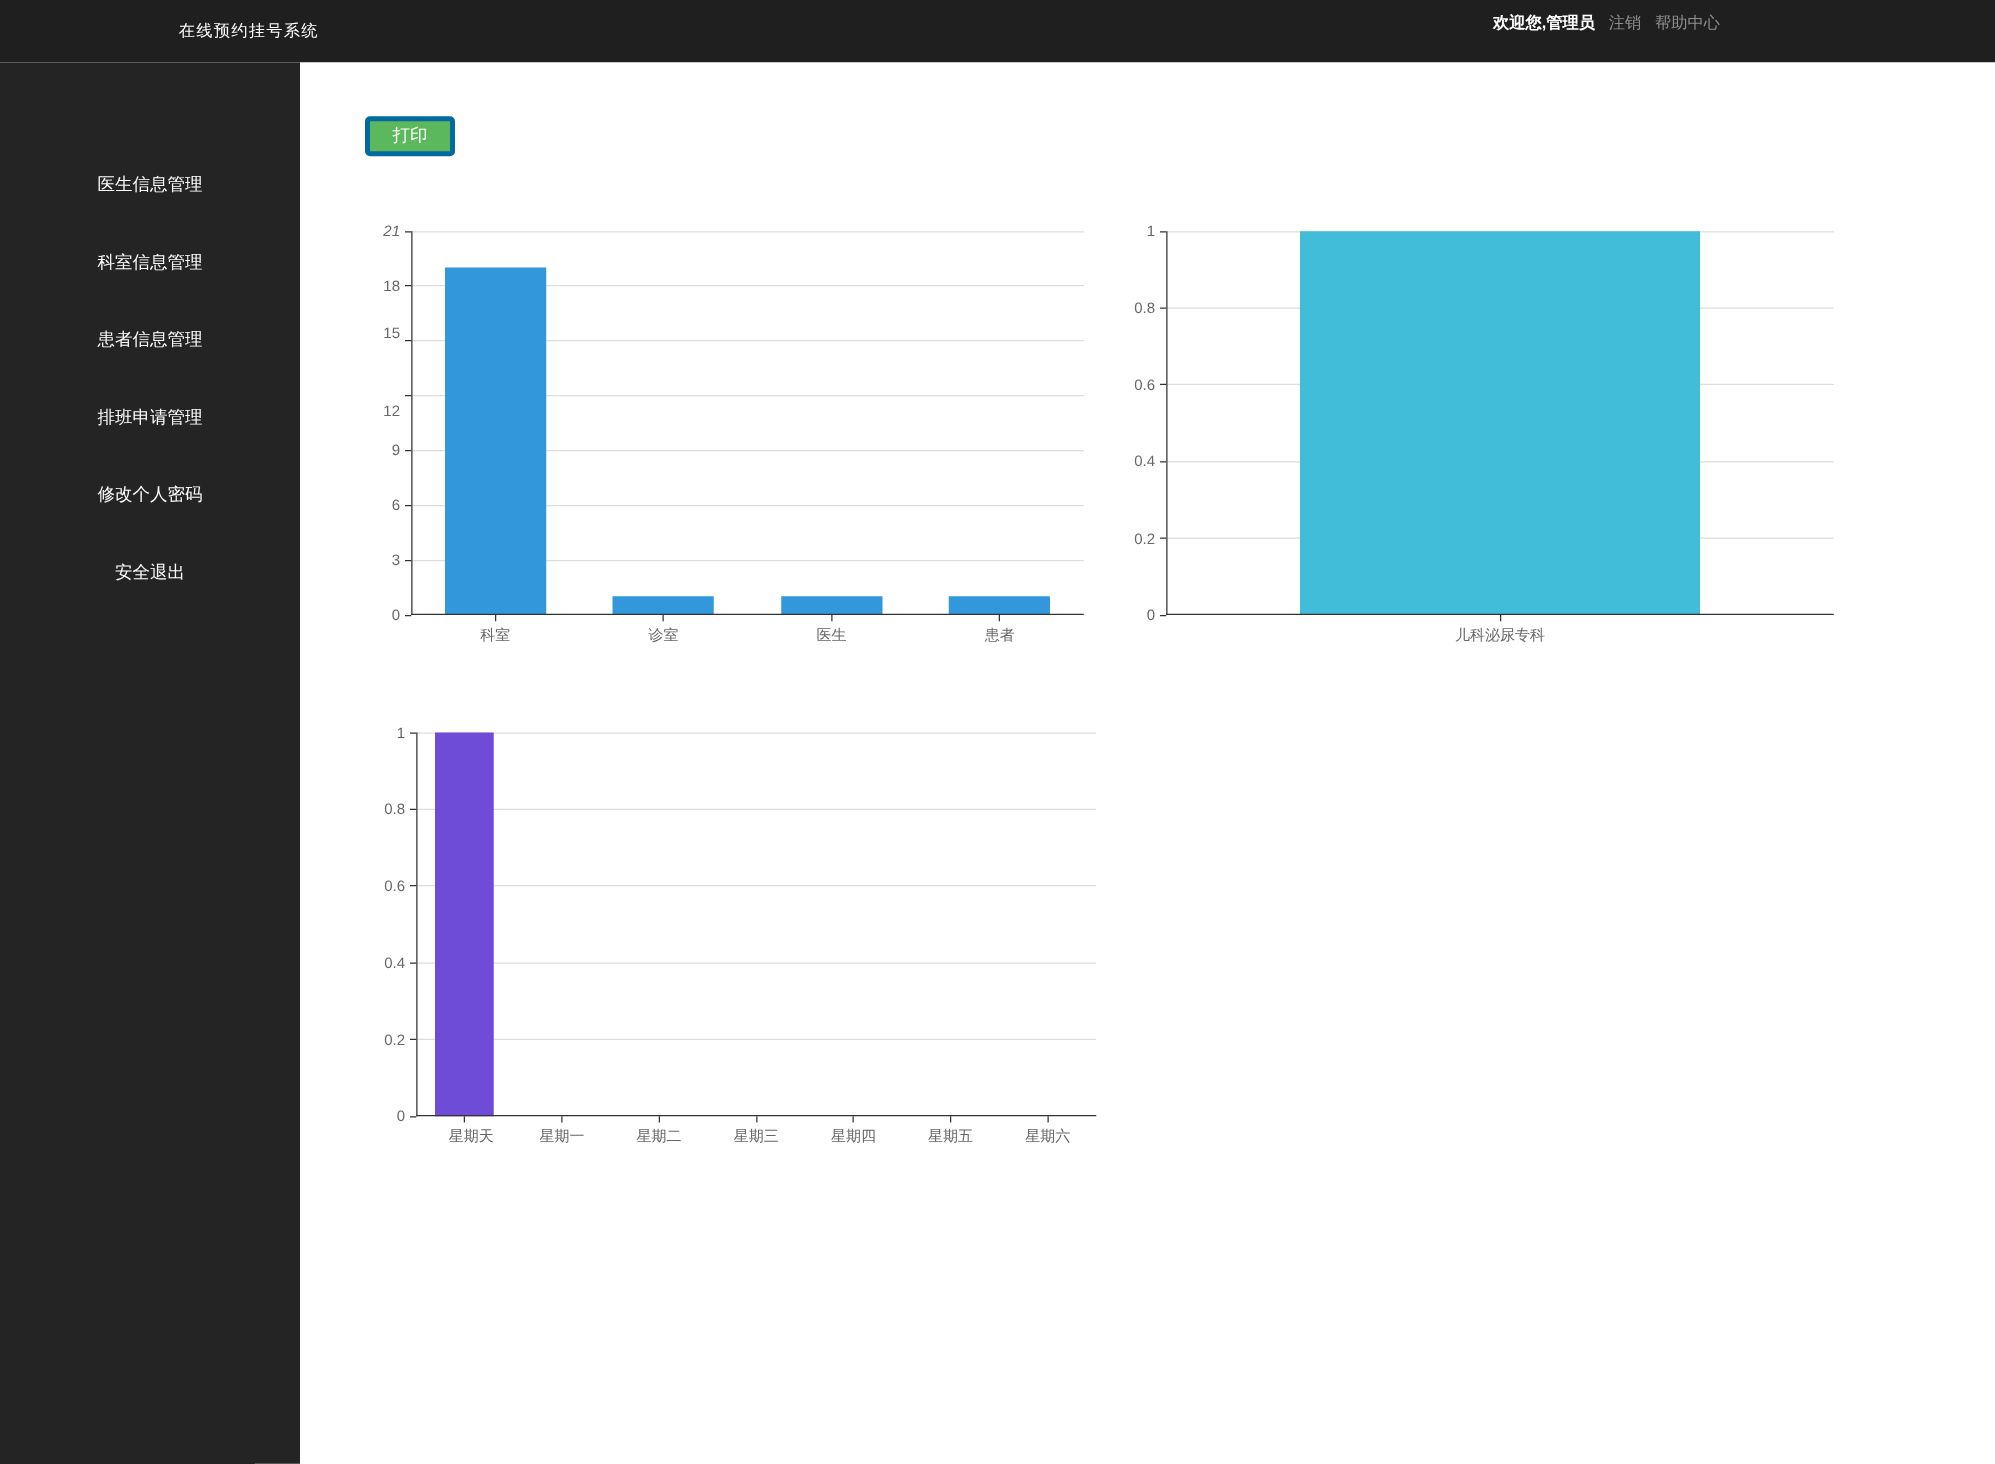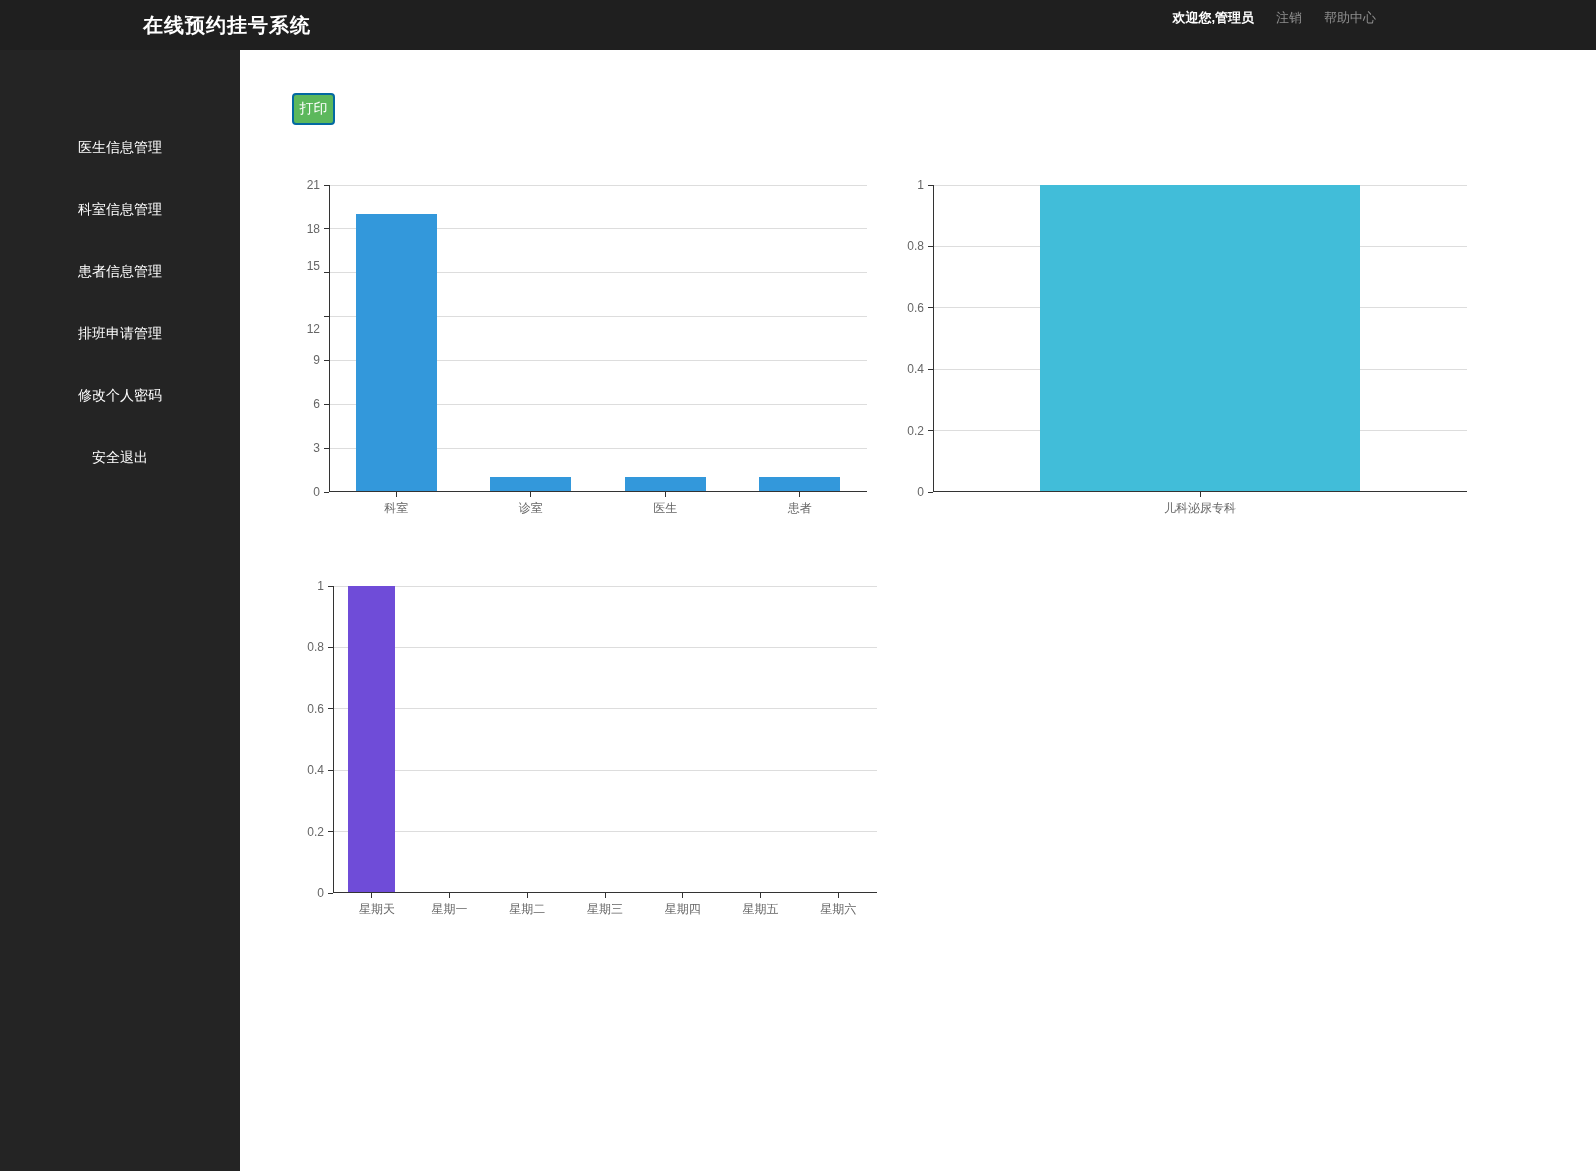--- a/index.html
+++ b/index.html
@@ -11,25 +11,25 @@
     overflow:hidden;
   }
 
   
   .header {
     position:absolute; top:0; left:0; width:1596px; height:50px;
     background:#1f1f1f;
   }
   .app-title {
     position:absolute; left:143px; top:50%; transform:translateY(-50%);
-    color:#ffffff; font-size:20px; font-weight:bold; letter-spacing:1px;
+    color:#ffffff; font-size:13px; font-weight:normal; letter-spacing:1px;
   }
   .header-right {
     position:absolute; right:220px; top:0; height:36px;
-    display:flex; align-items:center; gap:22px;
+    display:flex; align-items:center; gap:11px;
     font-size:13px;
   }
   .welcome-text { color:#ffffff; font-weight:bold; }
   .header-link { color:#8e8e8e; cursor:pointer; text-decoration:none; }
 
   
   .sidebar {
     position:absolute; top:50px; left:0; width:240px; height:1121px;
     background:#242424; padding-top:67px;
   }
@@ -41,23 +41,23 @@
     background:#505050; border-radius:0 4px 4px 0;
   }
 
   
   .main {
     position:absolute; left:240px; top:50px; width:1356px; height:1121px;
     background:#ffffff;
   }
   .print-btn {
     position:absolute; left:52px; top:43px;
-    width:43px; height:32px;
+    width:72px; height:32px;
     background:#5cb85c; color:#ffffff; font-size:14px;
-    border:2px solid #0369a1; border-radius:4px; cursor:pointer;
+    border:4px solid #0369a1; border-radius:4px; cursor:pointer;
     font-family:"Liberation Sans", sans-serif;
   }
 
   
   .chart-plot { position:absolute; }
   .gridline { position:absolute; left:0; right:0; height:1px; background:#dddddd; }
   .axis-y { position:absolute; left:0; top:0; width:1px; height:100%; background:#333333; z-index:3; }
   .axis-x { position:absolute; left:0; right:0; bottom:0; height:1px; background:#333333; z-index:3; }
   .ytick { position:absolute; left:-5px; width:5px; height:1px; background:#333333; }
   .ytick-label {
@@ -112,21 +112,21 @@
       <div class="ytick" style="top: 131.071px;"></div>
       <div class="ytick-label" style="top: 124.571px; margin-top: 12px;">12</div>
       <div class="gridline" style="top: 87.2143px;"></div>
       <div class="ytick" style="top: 87.2143px;"></div>
       <div class="ytick-label" style="top: 74px; text-align: center;">15</div>
       <div class="gridline" style="top: 43.3571px;"></div>
       <div class="ytick" style="top: 43.3571px;"></div>
       <div class="ytick-label" style="top: 36.8571px;">18</div>
       <div class="gridline" style="top: -0.5px;"></div>
       <div class="ytick" style="top: -0.5px;"></div>
-      <div class="ytick-label" style="top: -7px;">21</div>
+      <div class="ytick-label" style="top: -7px; font-style: italic;">21</div>
       <div class="bar" style="left: 27px; width: 81px; height: 278px; background: rgb(51, 152, 219);"></div>
       <div class="bar" style="left: 161px; width: 81px; height: 15px; background: rgb(51, 152, 219);"></div>
       <div class="bar" style="left: 296px; width: 81px; height: 15px; background: rgb(51, 152, 219);"></div>
       <div class="bar" style="left: 430px; width: 81px; height: 15px; background: rgb(51, 152, 219);"></div>
       <div class="xtick" style="left: 66.75px;"></div>
       <div class="xtick-label" style="left: 67.25px;">科室</div>
       <div class="xtick" style="left: 201.25px;"></div>
       <div class="xtick-label" style="left: 201.75px;">诊室</div>
       <div class="xtick" style="left: 335.75px;"></div>
       <div class="xtick-label" style="left: 336.25px;">医生</div>

